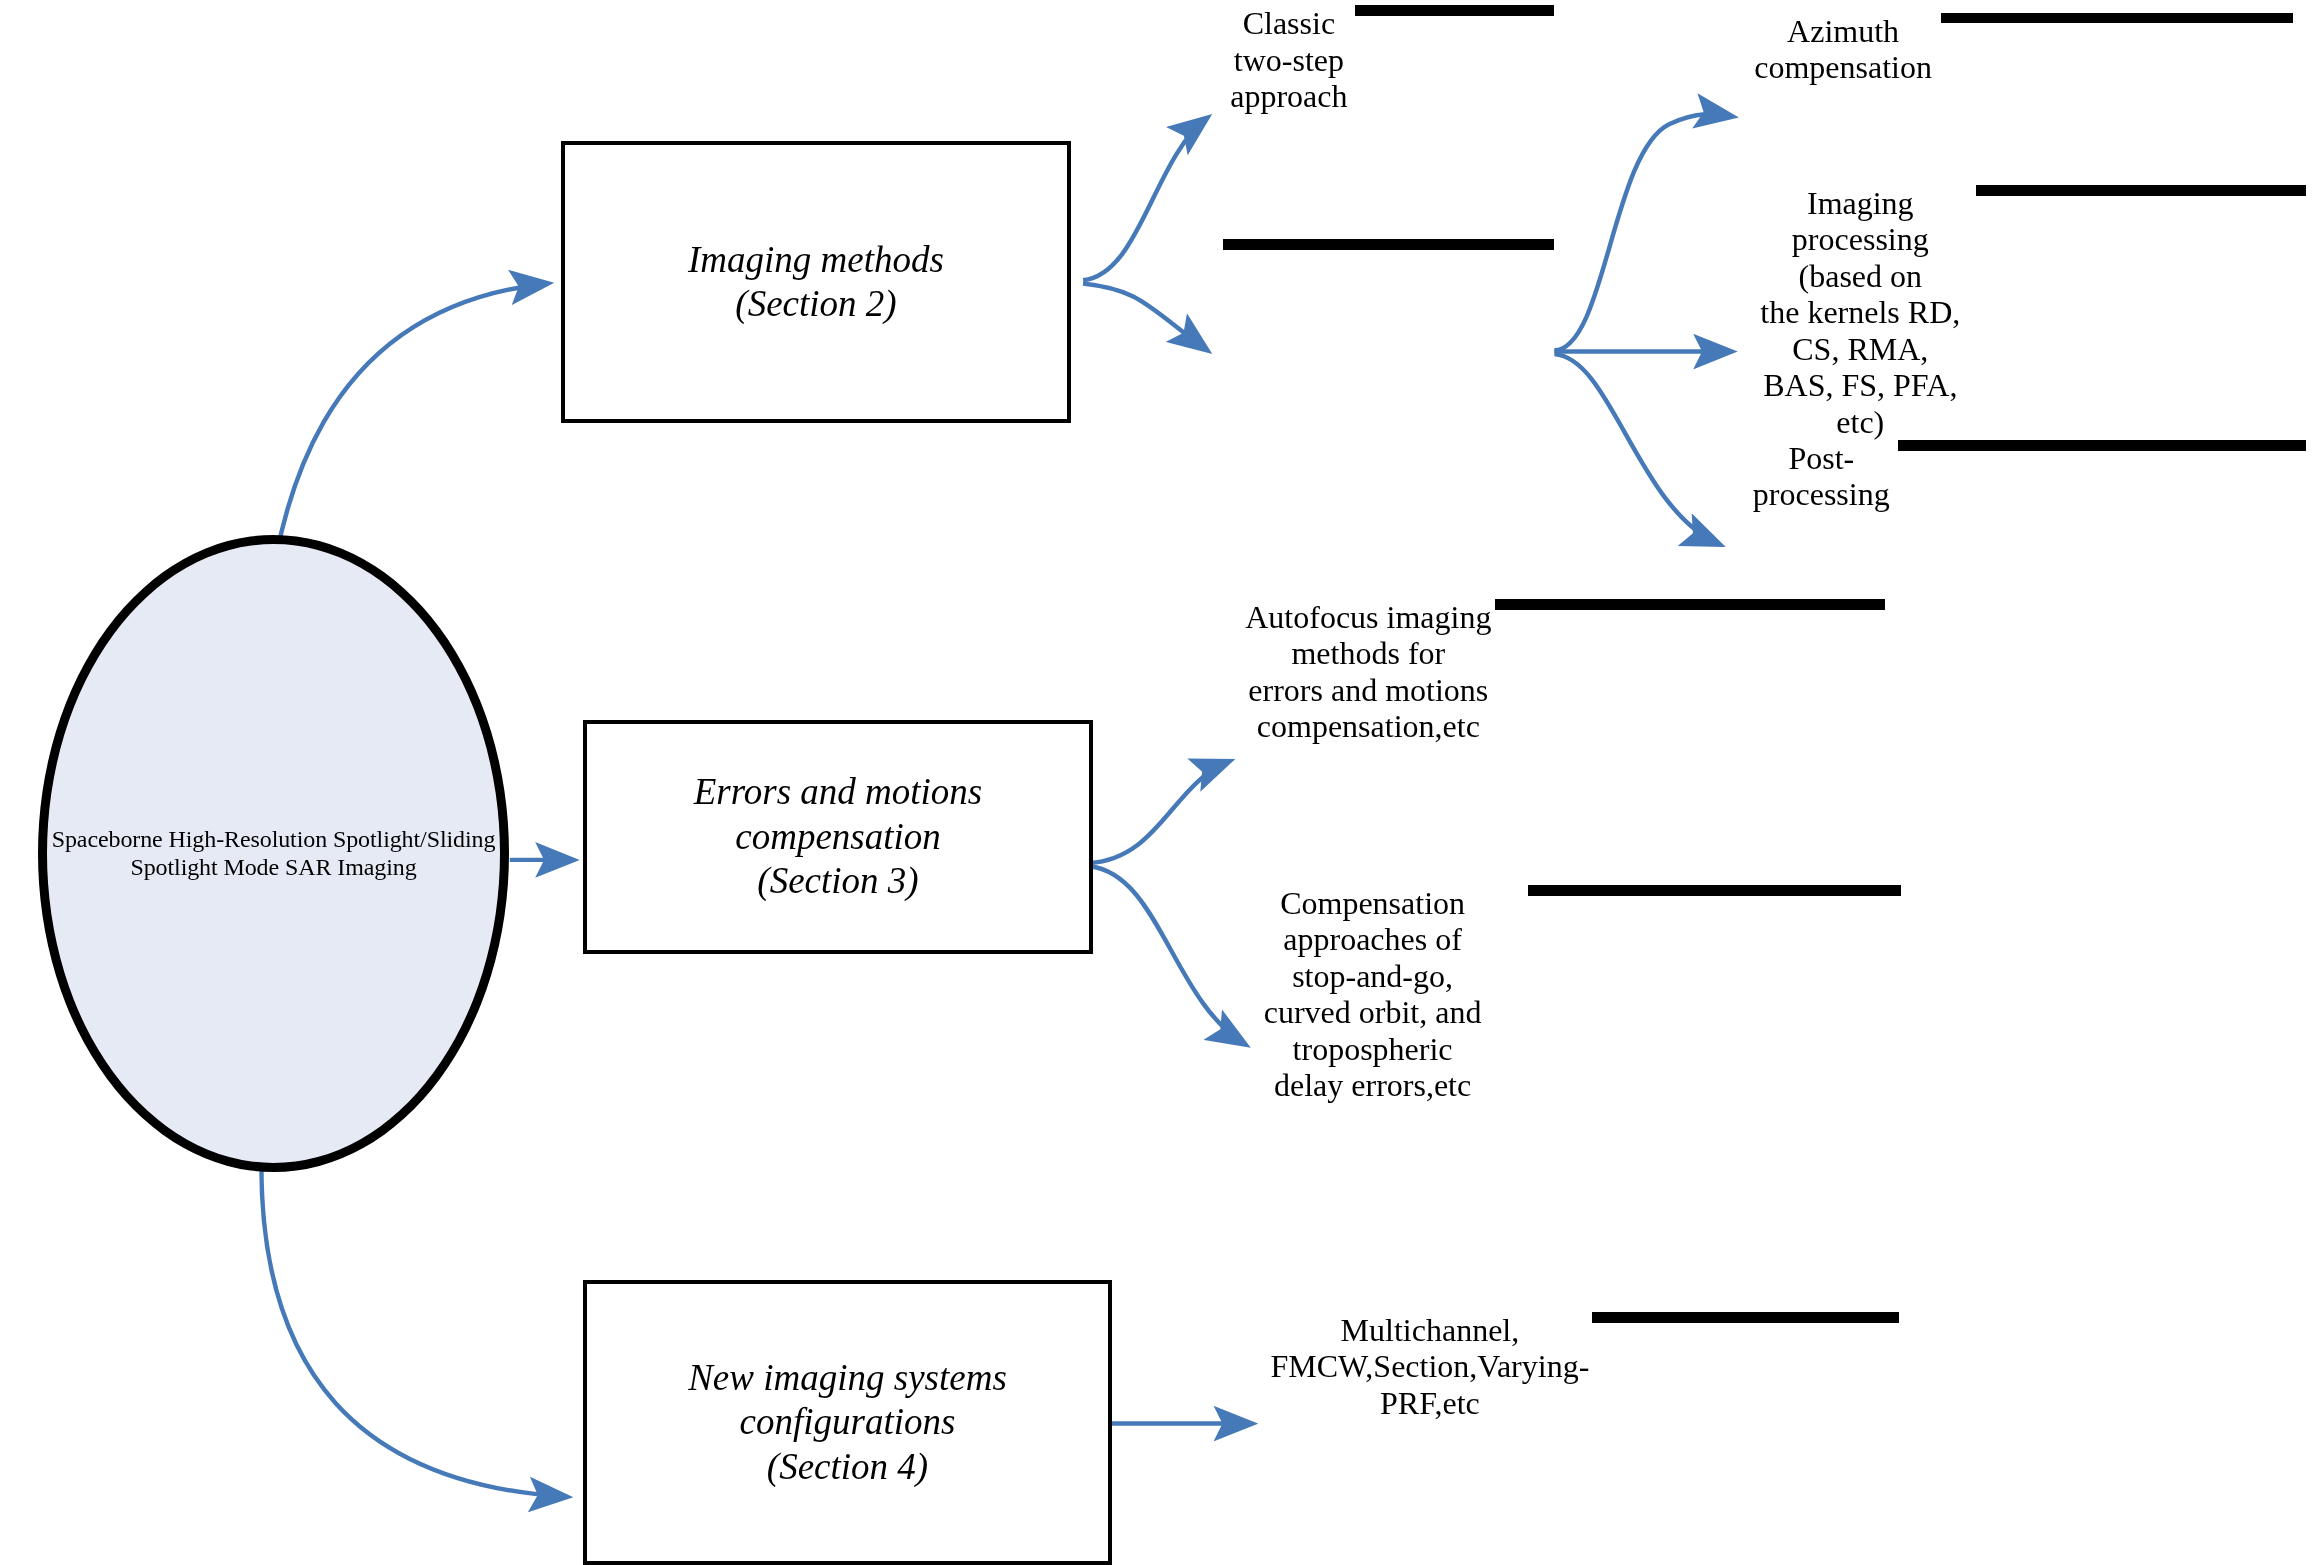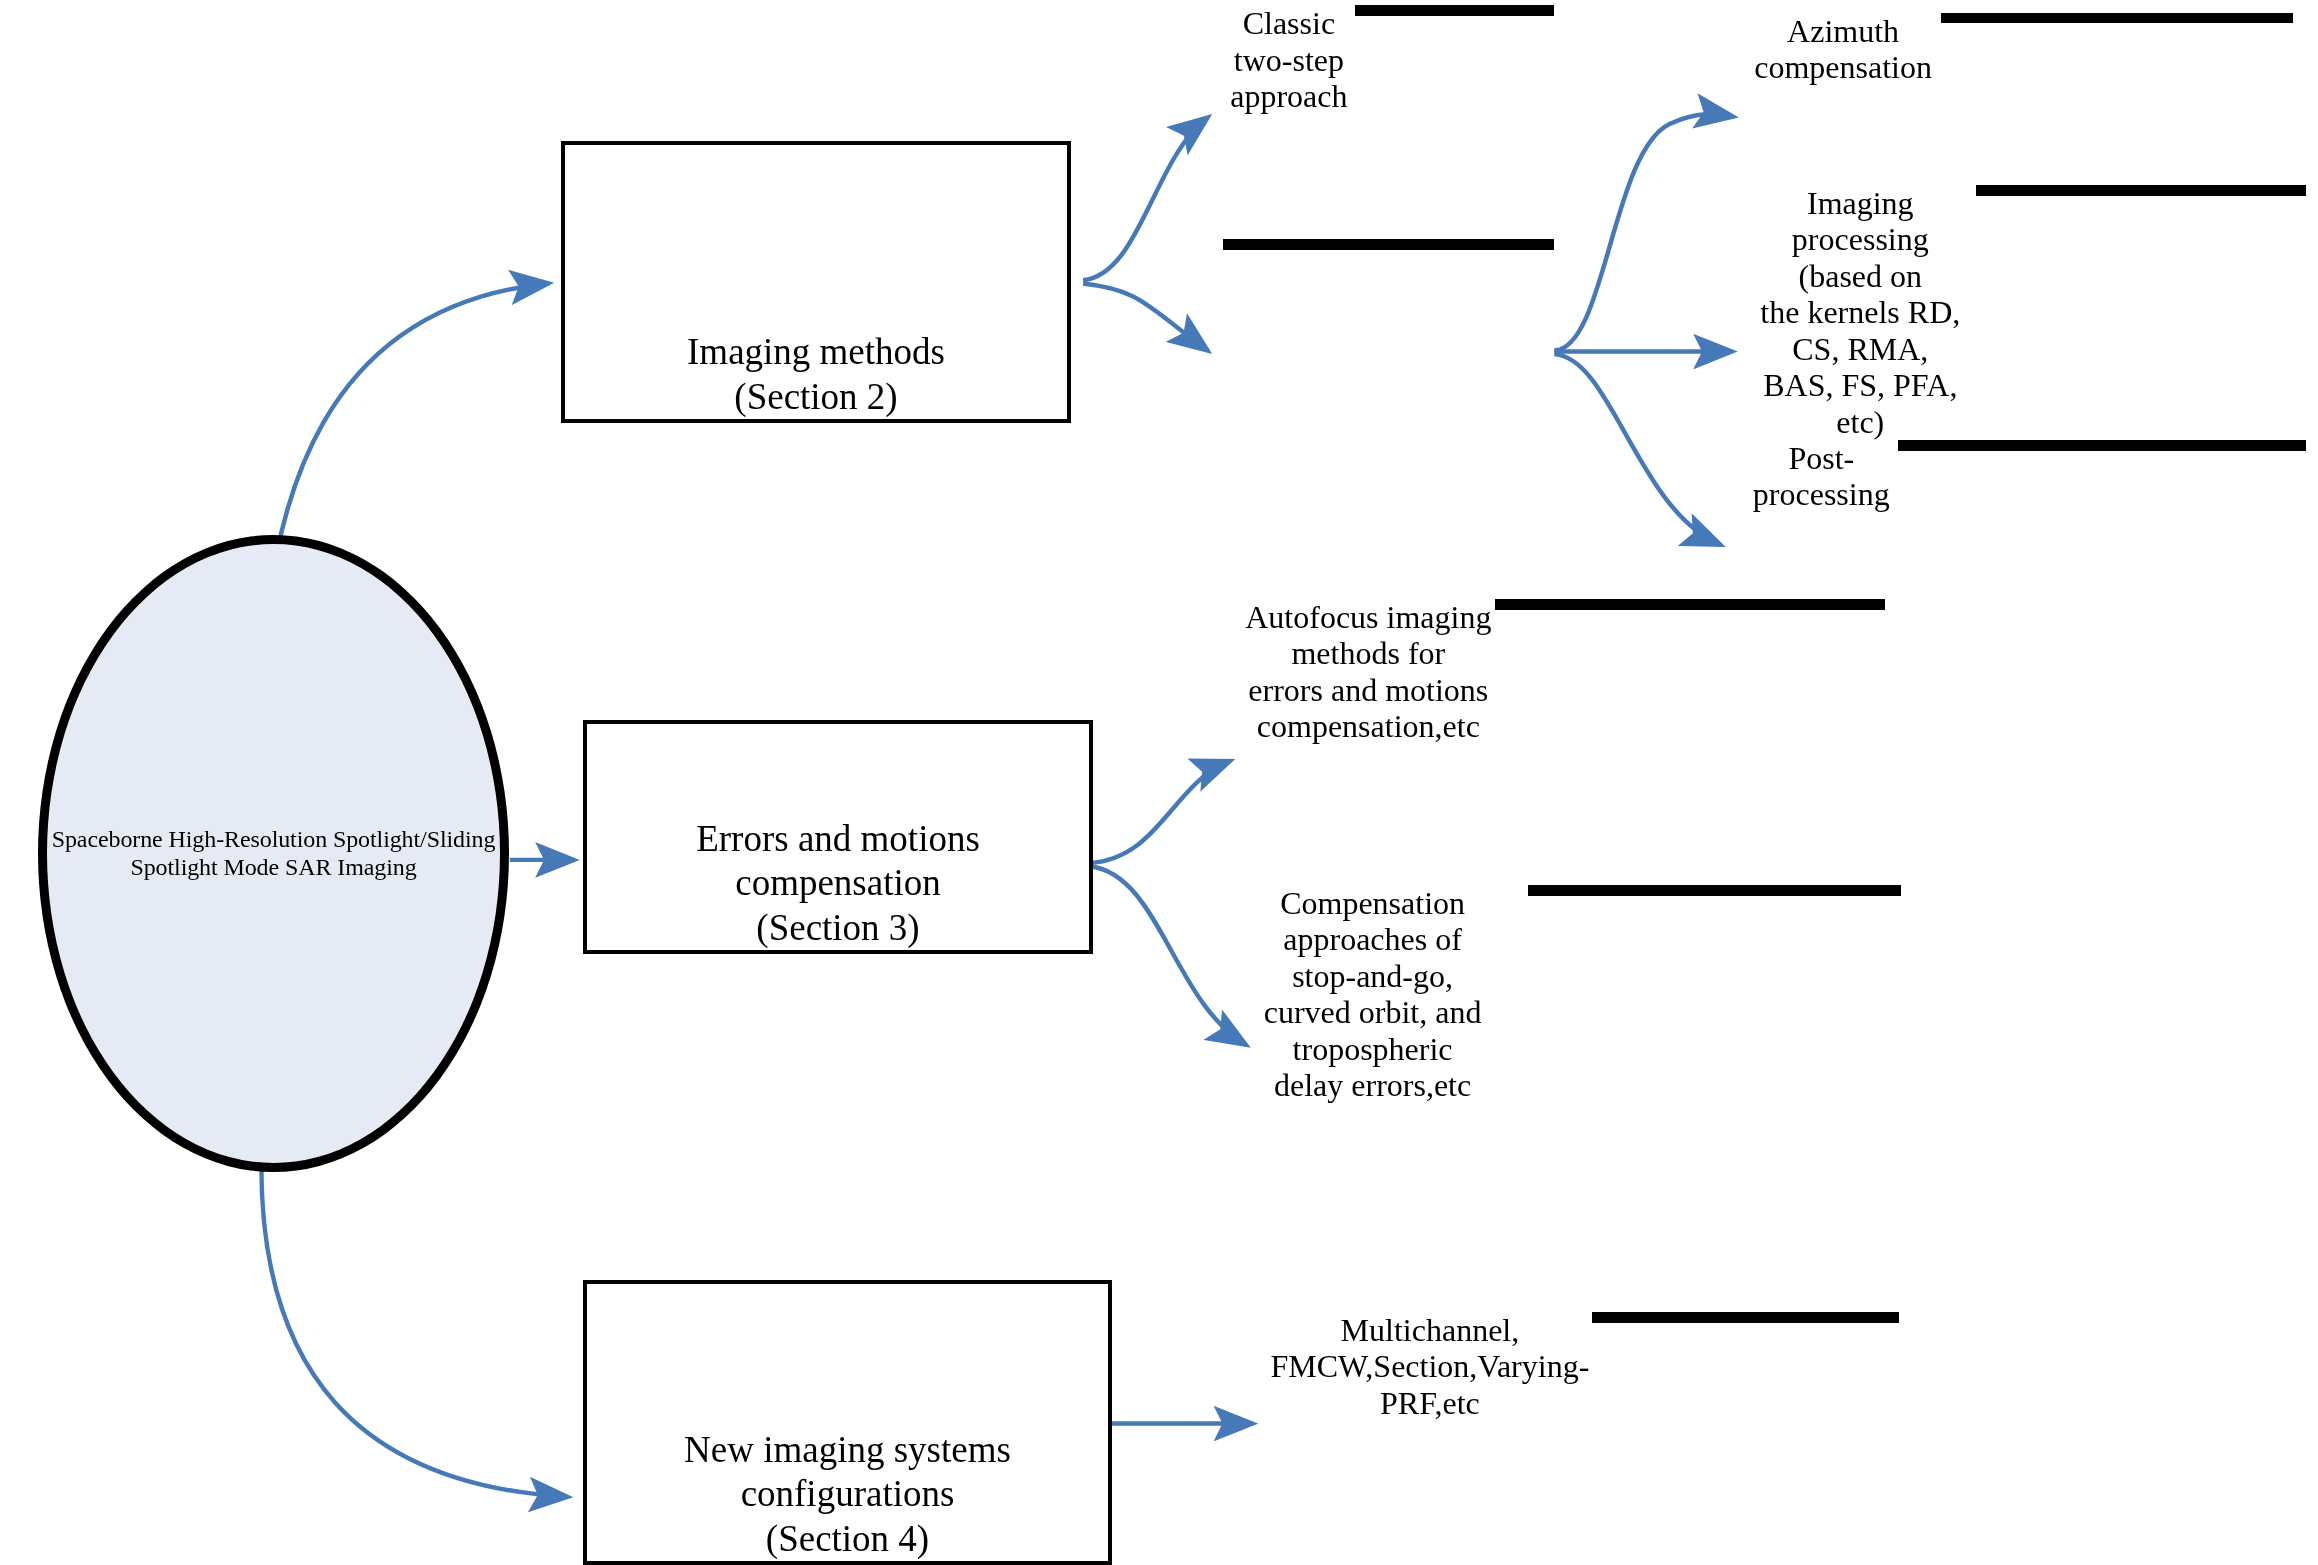--- a/index.html
+++ b/index.html
@@ -40,22 +40,23 @@
     line-height:1.16;
     letter-spacing:-0.1px;
   }
   
   .sec-box{
     position:absolute;
     box-sizing:border-box;
     border:4.5px solid #000000;
     background:#ffffff;
     display:flex;
-    align-items:flex-end;
+    align-items:center;
     justify-content:center;
+    font-style:italic;
   }
   .sec-box .txt{
     width:96%;
     text-align:center;
     font-size:37px;
     line-height:1.20;
   }
   
   .leaf{
     position:absolute;

